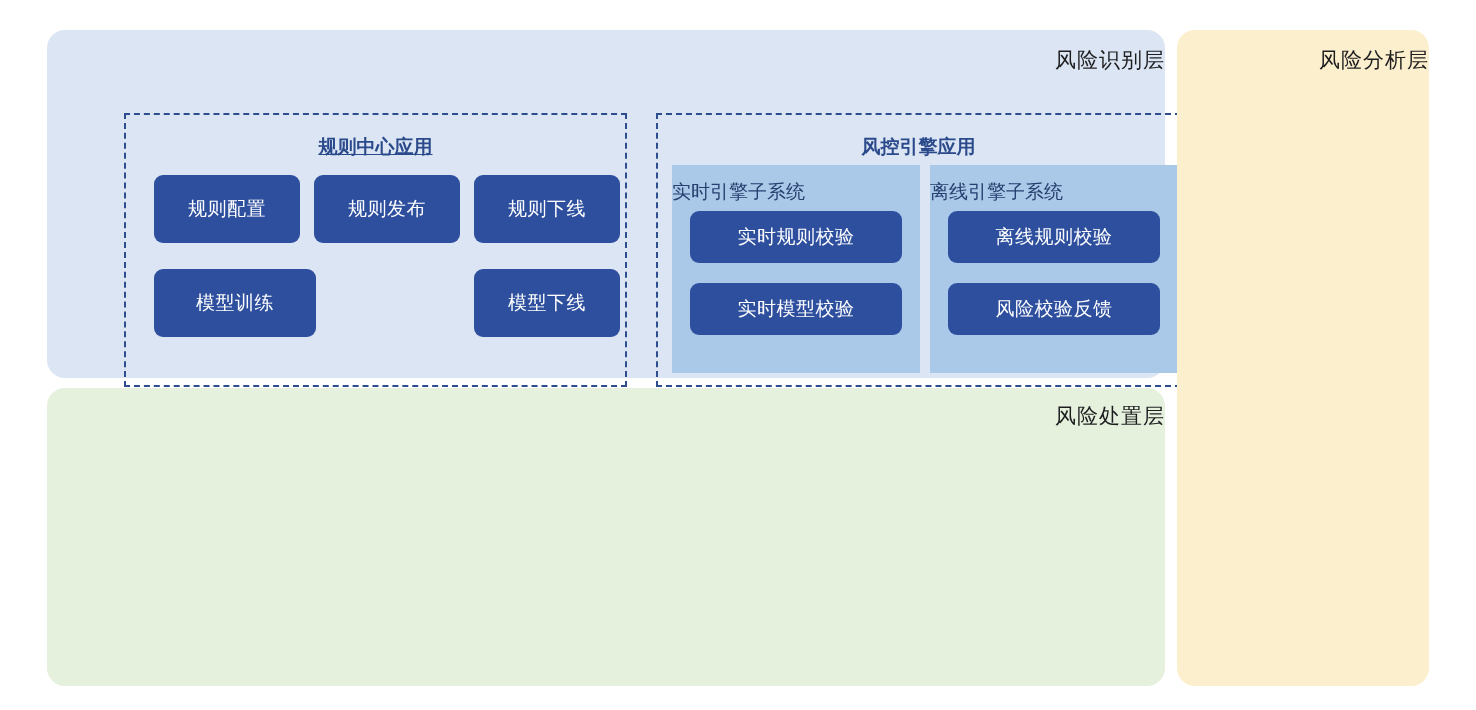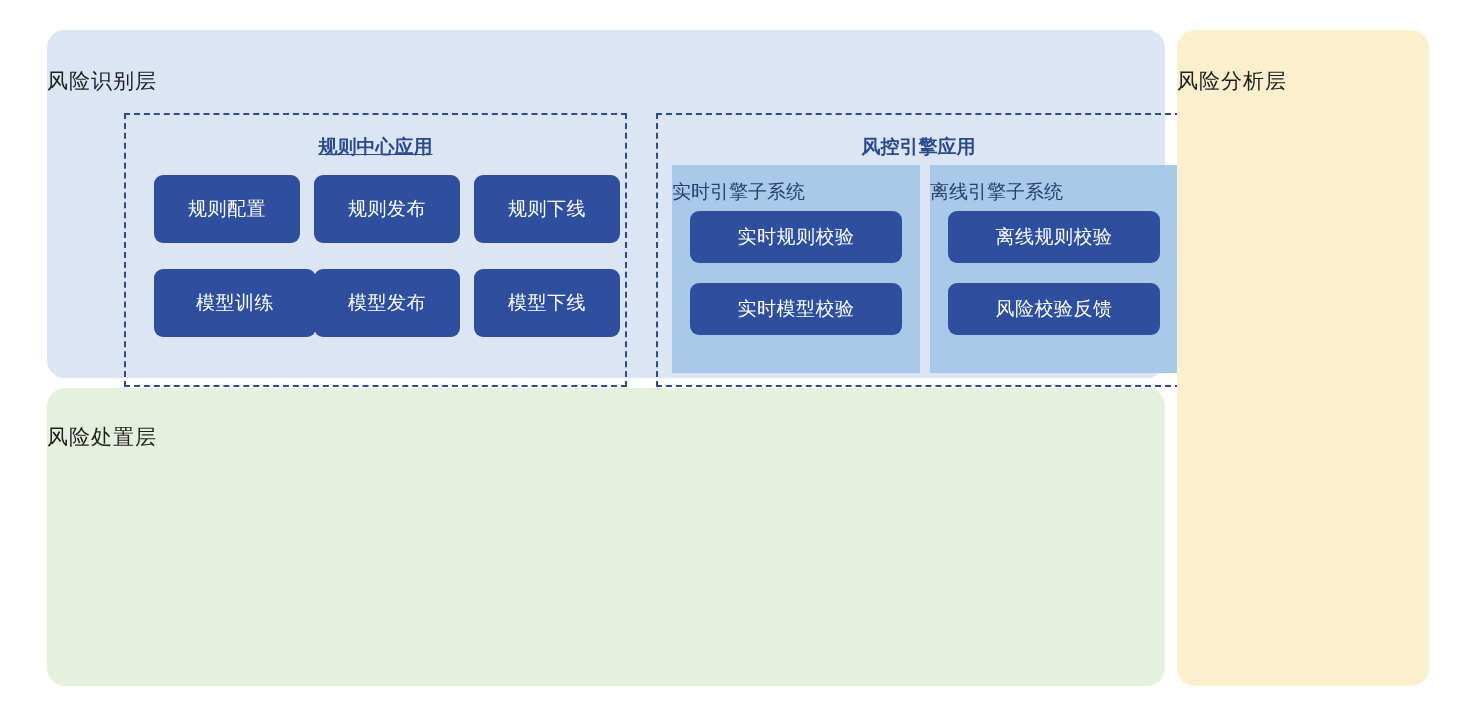--- a/index.html
+++ b/index.html
@@ -24,26 +24,25 @@
   
   .layer {
     position: absolute;
     border-radius: 18px;
     box-sizing: border-box;
   }
   .layer-title {
     position: absolute;
     left: 0;
     right: 0;
-    text-align: left;
+    text-align: right;
     font-size: 21px;
     color: #1d1d1f;
     letter-spacing: 1px;
     white-space: nowrap;
-    margin-top: 21px;
   }
 
   #layer-identify {
     left: 47px;
     top: 30px;
     width: 1118px;
     height: 348px;
     background: #dbe5f3;
   }
   #layer-identify .layer-title { top: 16px; }
@@ -135,21 +134,20 @@
     <div class="layer-title">风险识别层</div>
 
     <div class="app-group" id="grp-rule-center">
       <div class="app-title blue">规则中心应用</div>
 
       <div class="box blue" style="left:28px;  top:60px;  width:146px; height:68px;">规则配置</div>
       <div class="box blue" style="left:348px; top:60px;  width:146px; height:68px;">规则下线</div>
       <div class="box blue" style="left:188px; top:60px;  width:146px; height:68px;">规则发布</div>
 
       <div class="box blue" style="left:28px;  top:154px; width:162px; height:68px;">模型训练</div>
-      <div class="box blue" style="left:188px; top:154px; width:146px; height:68px;">模型发布</div>
       <div class="box blue" style="left:348px; top:154px; width:146px; height:68px;">模型下线</div>
     </div>
 
     <div class="app-group" id="grp-engine">
       <div class="app-title blue">风控引擎应用</div>
 
       <div class="subsys" id="subsys-realtime">
         <div class="subsys-title">实时引擎子系统</div>
         <div class="box blue" style="left:18px; top:46px;  width:212px; height:52px;">实时规则校验</div>
         <div class="box blue" style="left:18px; top:118px; width:212px; height:52px;">实时模型校验</div>

